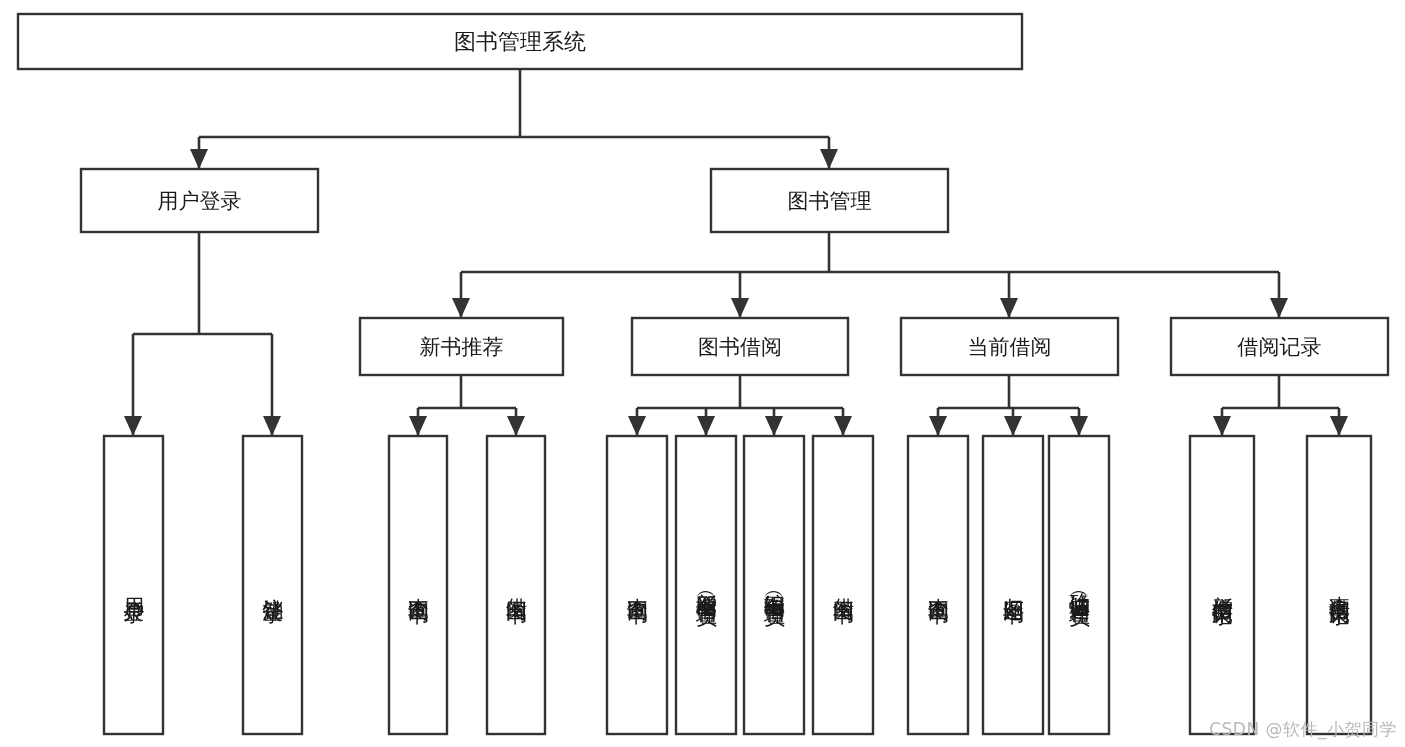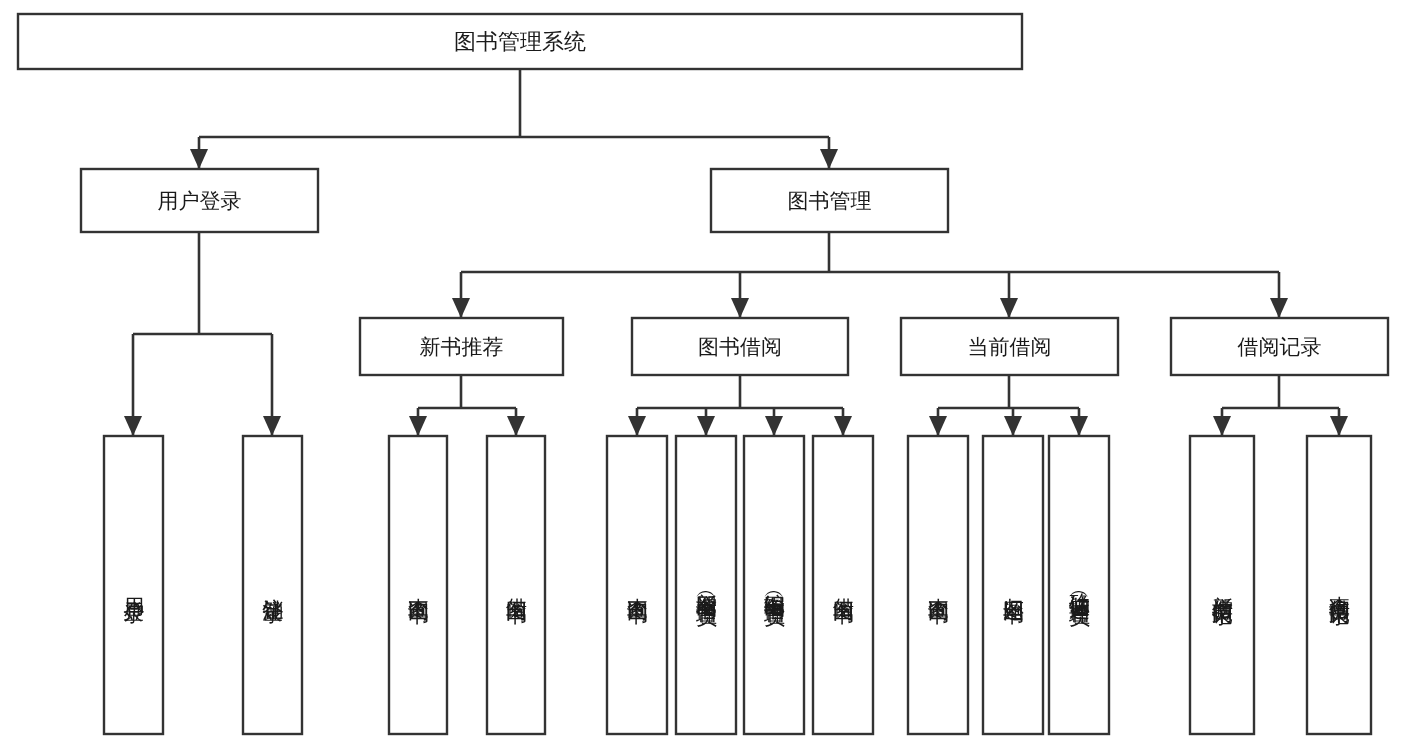--- a/index.html
+++ b/index.html
@@ -180,14 +180,15 @@
       <div class="leaf-label" style="left: 676px; top: 436px; width: 60px; height: 298px;">新增图书（管理员）</div>
       <div class="leaf-label" style="left: 744px; top: 436px; width: 60px; height: 298px;">编辑图书（管理员）</div>
       <div class="leaf-label" style="left: 813px; top: 436px; width: 60px; height: 298px;">借阅图书</div>
       <div class="leaf-label" style="left: 908px; top: 436px; width: 60px; height: 298px;">查询图书</div>
       <div class="leaf-label" style="left: 983px; top: 436px; width: 60px; height: 298px;">归还图书</div>
       <div class="leaf-label" style="left: 1049px; top: 436px; width: 60px; height: 298px;">确认归还（管理员）</div>
       <div class="leaf-label" style="left: 1190px; top: 436px; width: 64px; height: 298px;">新增借阅记录</div>
       <div class="leaf-label" style="left: 1307px; top: 436px; width: 64px; height: 298px;">查询借阅记录</div>
     </div>
 
+  <div class="watermark">CSDN @软件_小贺同学</div>
 
 </div>
 
 </body></html>

